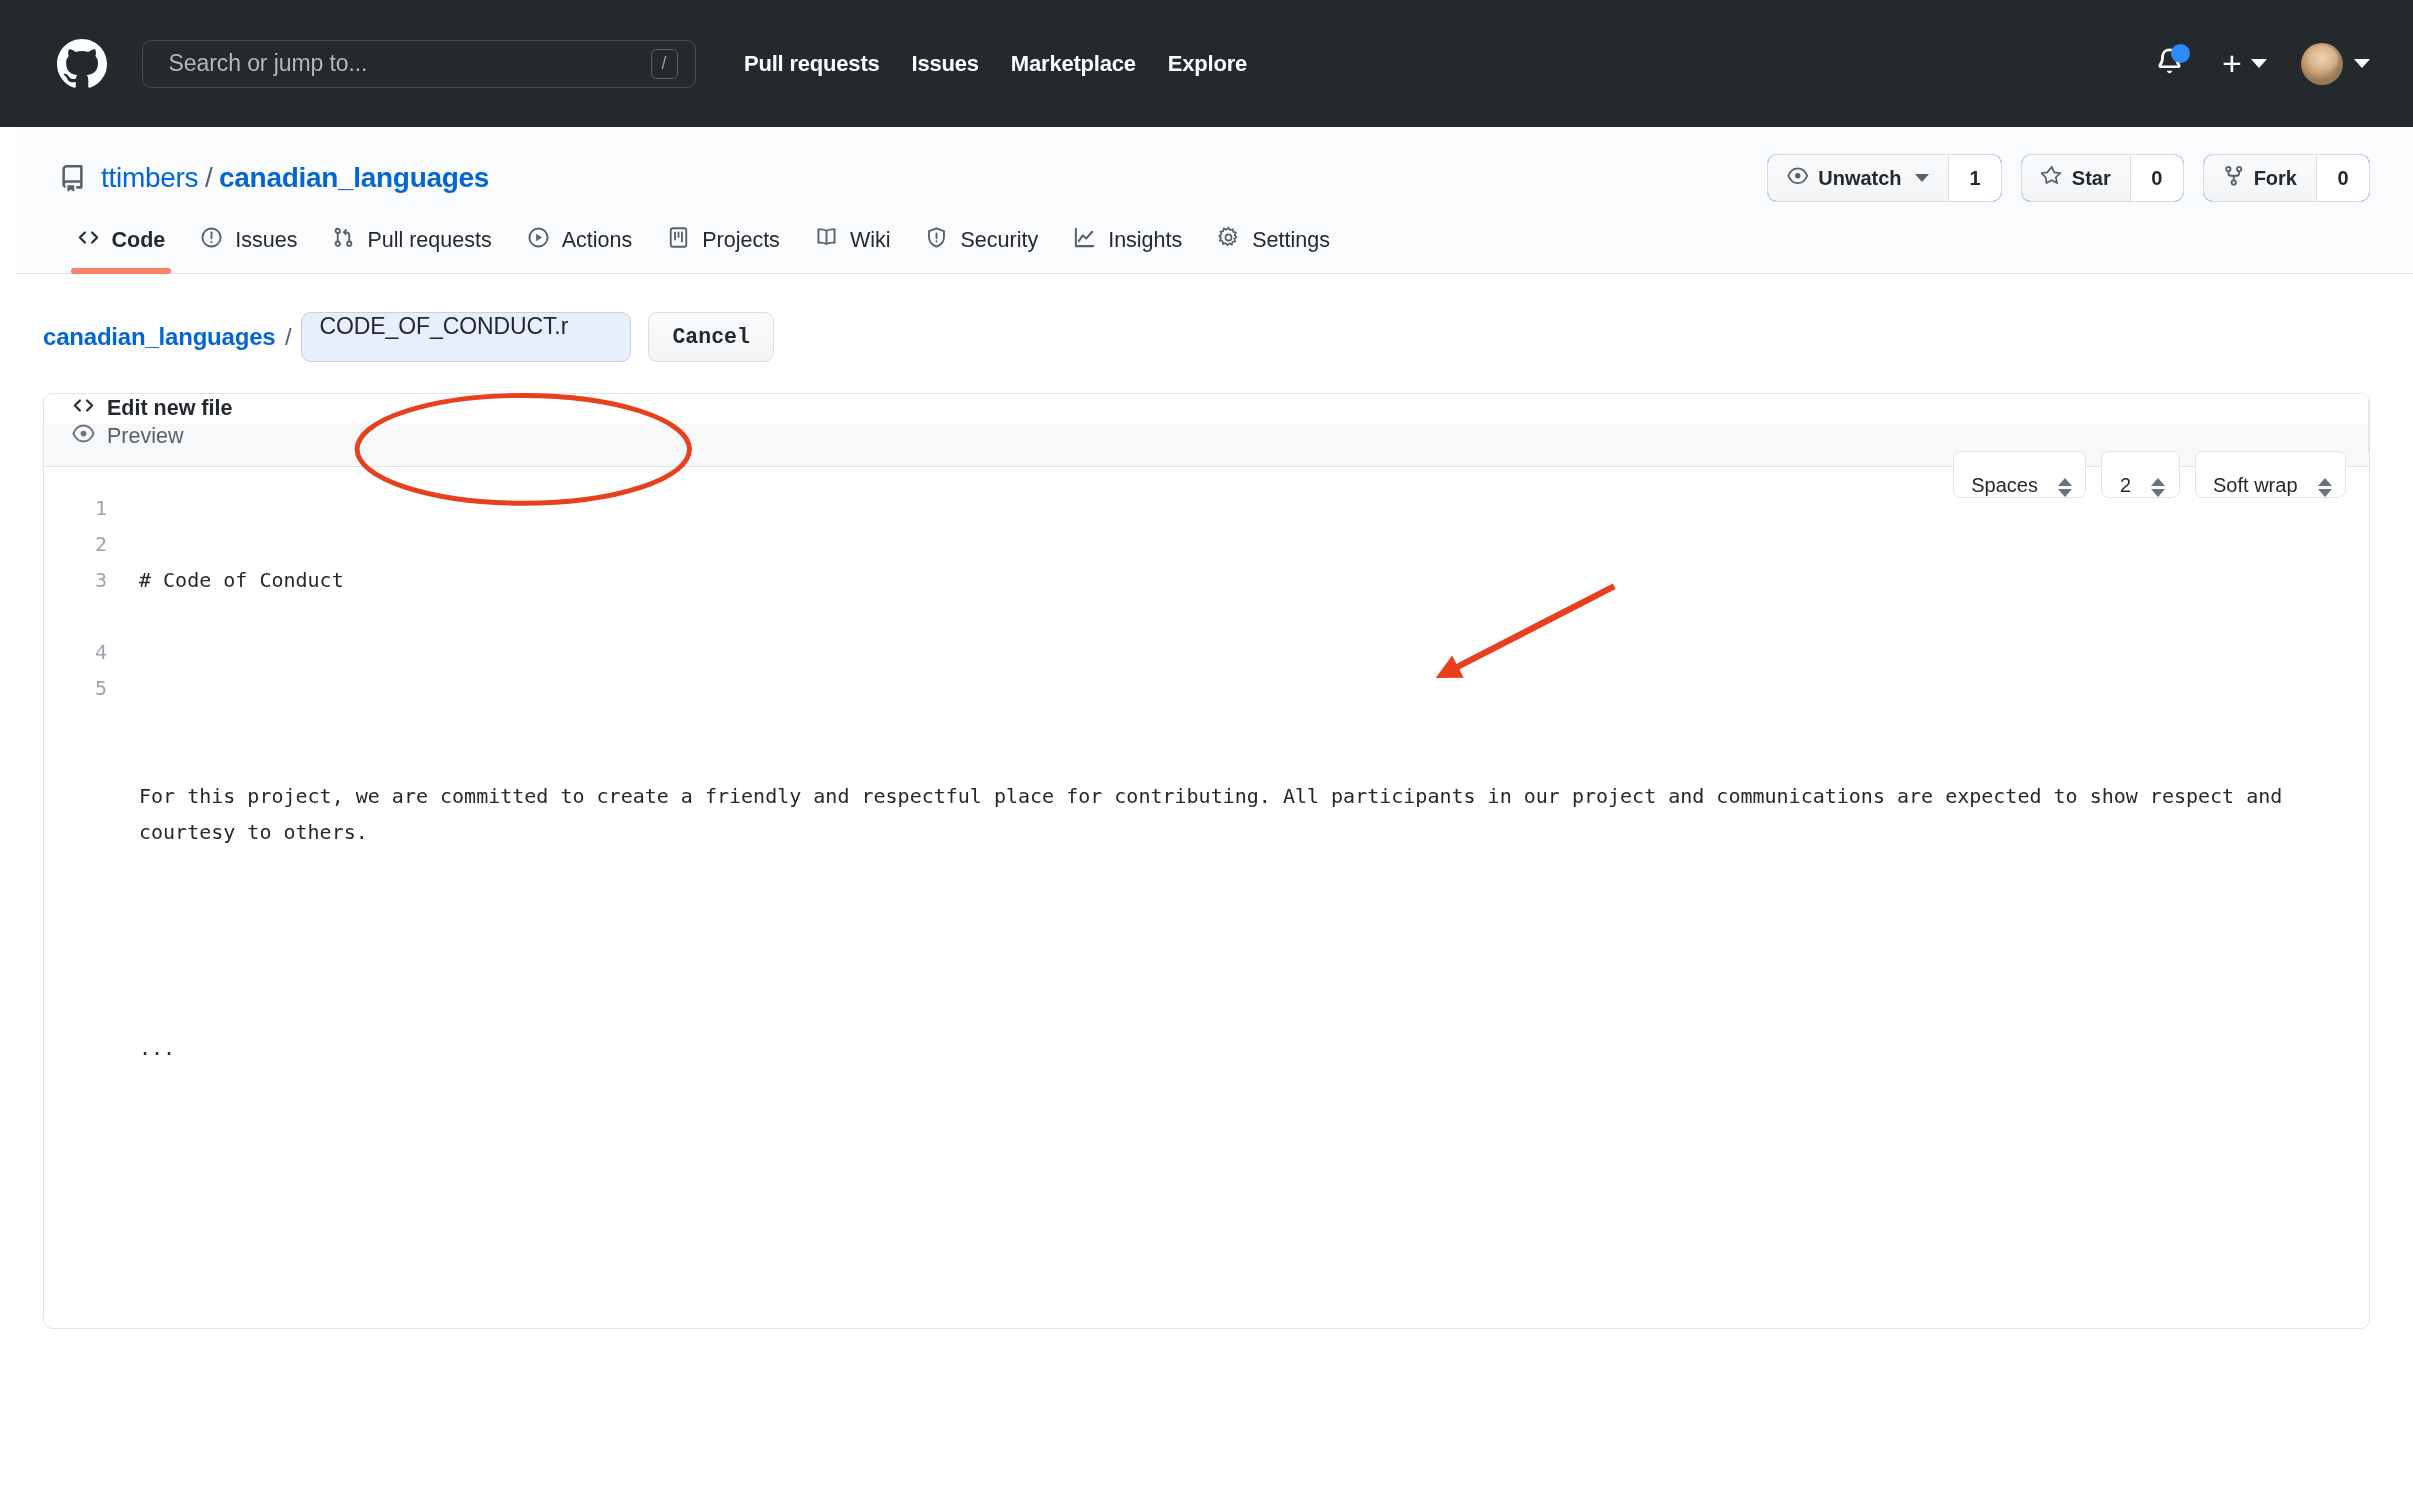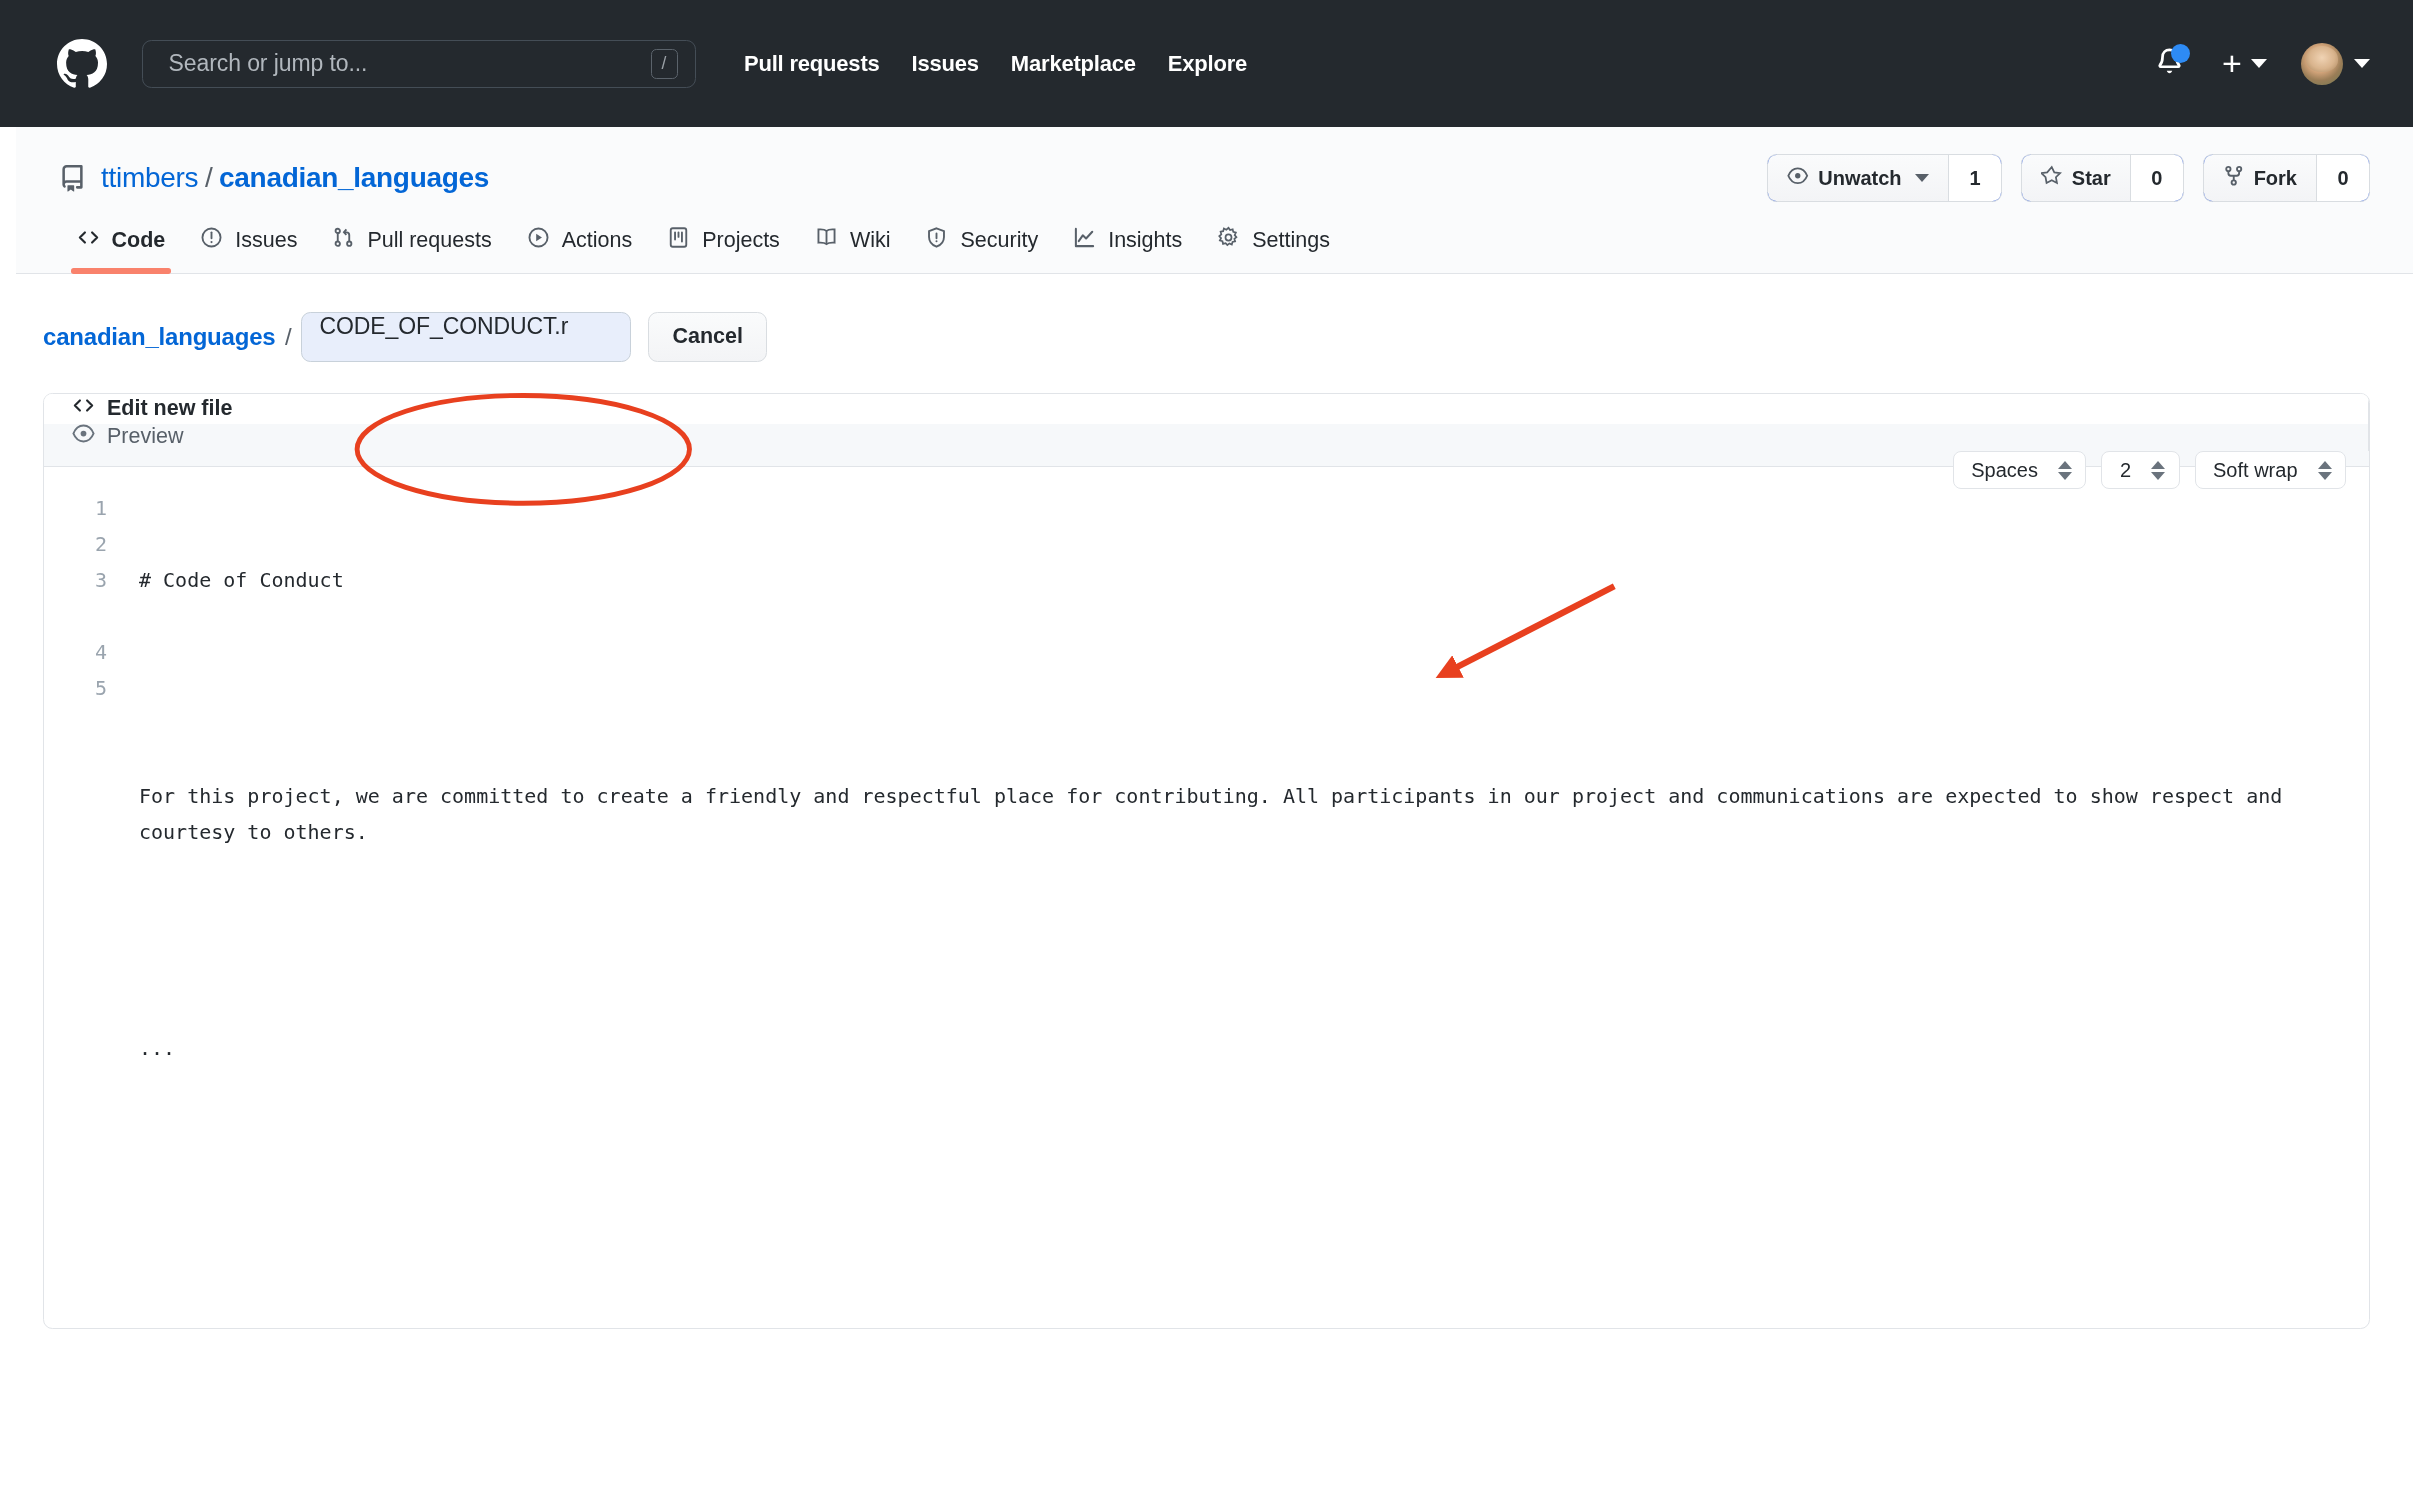--- a/index.html
+++ b/index.html
@@ -203,21 +203,21 @@
     letter-spacing: -0.1px;
   }
   .btn-cancel {
     margin-left: 17.5px;
     height: 50px;
     padding: 0 23px;
     border: 1.3px solid #d9dde1;
     border-radius: 9.4px;
     background: linear-gradient(180deg,#fafbfc 0%,#f3f4f6 100%);
     color: #24292e; font-size: 21.5px; font-weight: 600;
-    font-family: Liberation Sans, sans-serif;
+    font-family: Liberation Mono, monospace;
     display: flex; align-items: center;
     cursor: pointer;
   }
   .btn-template {
     margin-left: auto;
     height: 50px;
     padding: 0 24px;
     border: 1.3px solid #d9dde1;
     border-radius: 9.4px;
     background: linear-gradient(180deg,#fafbfc 0%,#f3f4f6 100%);
@@ -262,25 +262,25 @@
   }
   .etab.muted { color: #586069; }
   .etab svg { width: 23px; height: 23px; flex: 0 0 auto; }
 
   .etool-right {
     margin-left: auto;
     display: flex; align-items: center; gap: 15px;
     padding: 0 23px;
   }
   .select-pill {
-    height: 38px;
+    height: 47px;
     border: 1.3px solid #e1e4e8;
     border-radius: 8px;
     background: #ffffff;
-    display: flex; align-items: center;
+    display: flex; align-items: flex-end;
     padding: 0 13.5px 0 17.5px;
     gap: 20px;
     font-size: 20px;
     color: #24292e;
     cursor: pointer;
     white-space: nowrap;
   }
   .stepper {
     display: flex; flex-direction: column; align-items: center; gap: 3.4px;
   }

